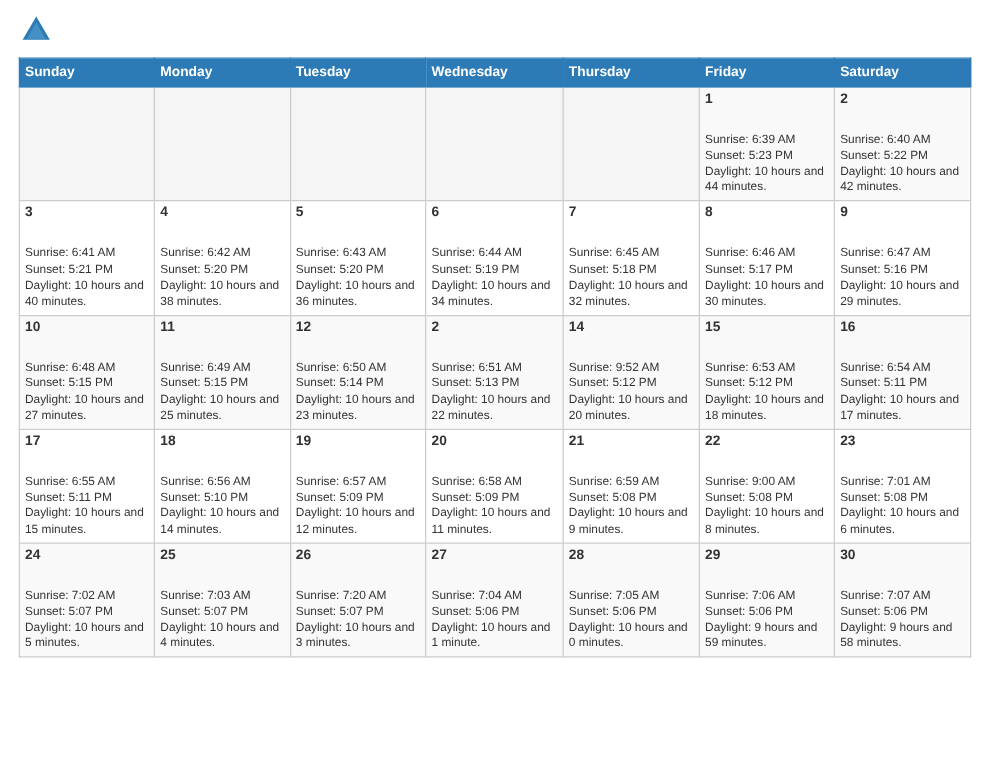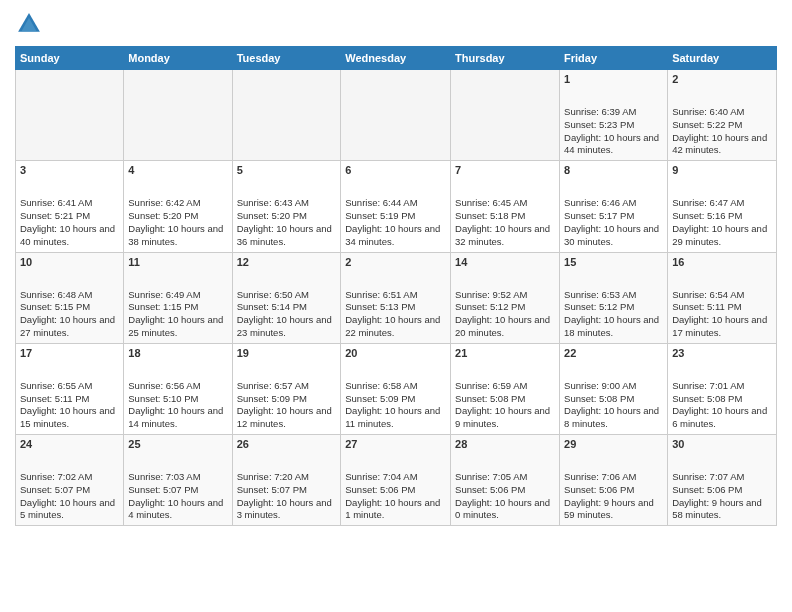--- a/index.html
+++ b/index.html
@@ -195,21 +195,21 @@
         <tr>
           <td>
             <span class="day-num">10</span>
             <div class="day-info">Sunrise: 6:48 AM
 Sunset: 5:15 PM
 Daylight: 10 hours and 27 minutes.</div>
           </td>
           <td>
             <span class="day-num">11</span>
             <div class="day-info">Sunrise: 6:49 AM
-Sunset: 1:15 PM
+Sunset: 5:15 PM
 Daylight: 10 hours and 25 minutes.</div>
           </td>
           <td>
             <span class="day-num">12</span>
             <div class="day-info">Sunrise: 6:50 AM
 Sunset: 5:14 PM
 Daylight: 10 hours and 23 minutes.</div>
           </td>
           <td>
             <span class="day-num">2</span>

